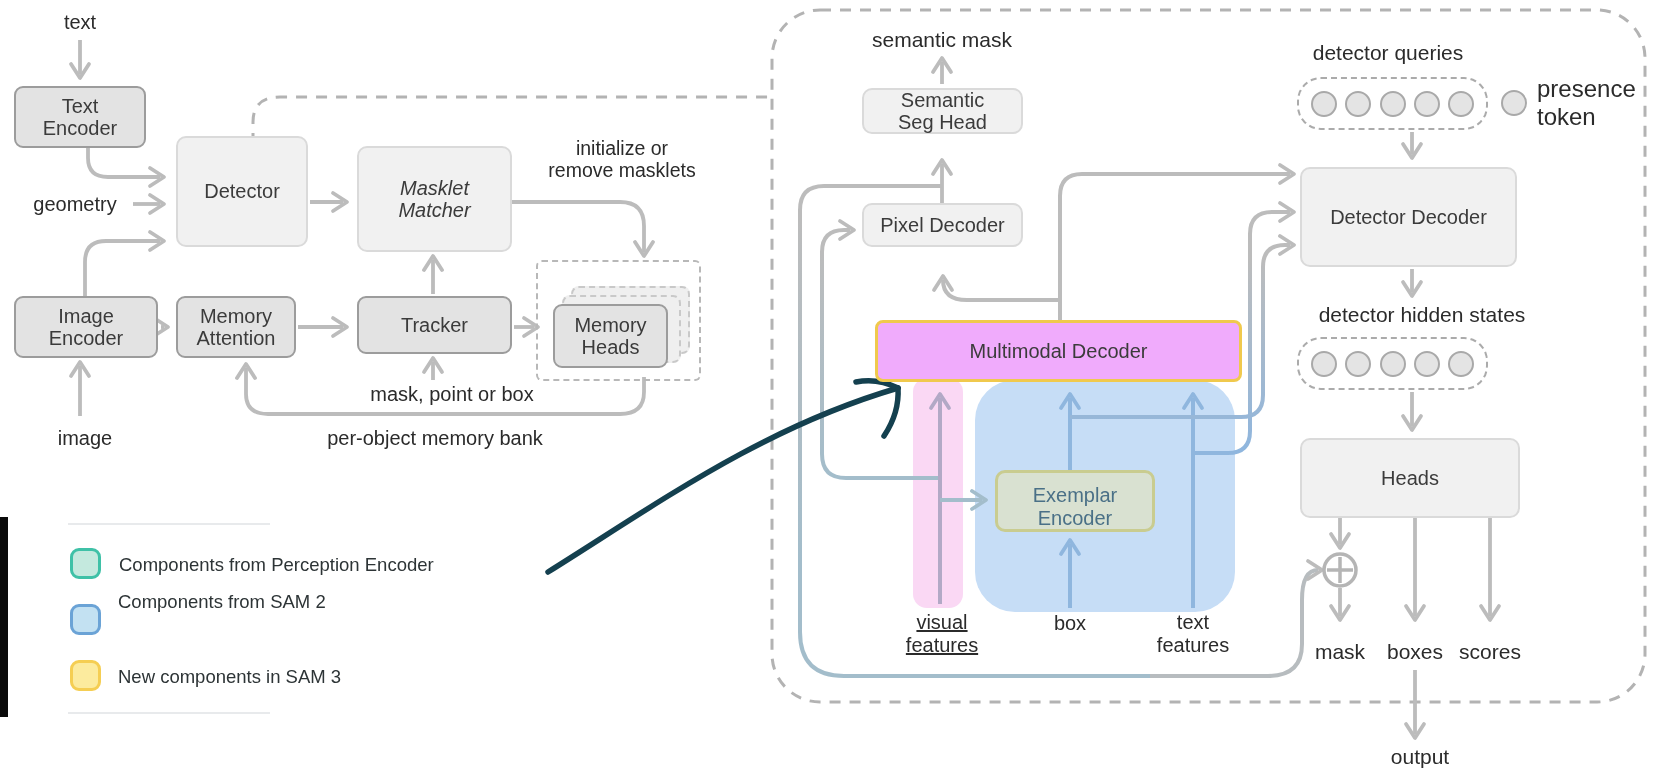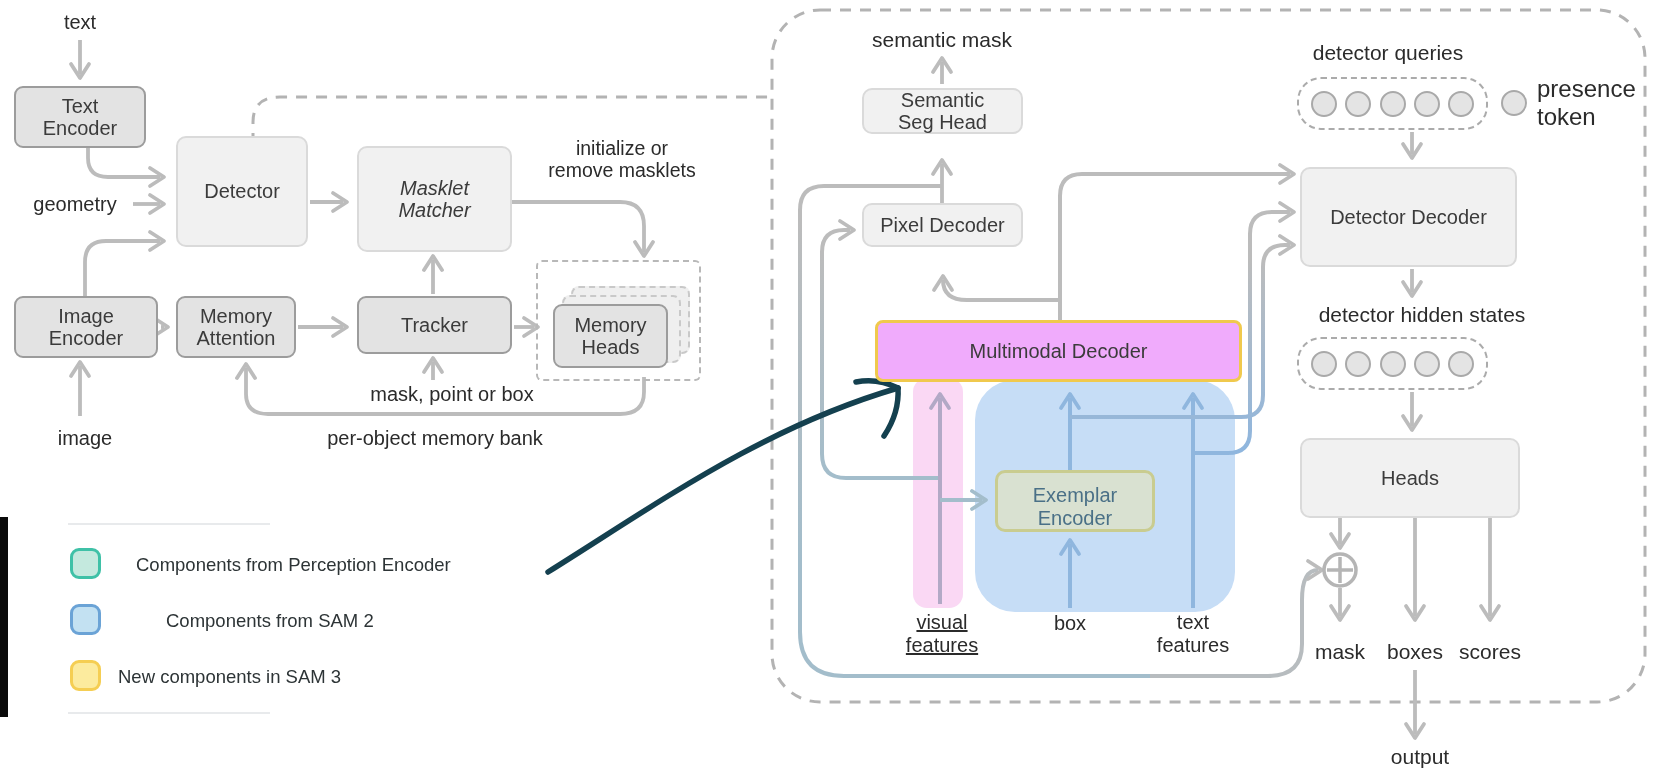--- a/index.html
+++ b/index.html
@@ -170,24 +170,24 @@
 </div>
 
 <div class="lbl" style="left:452px;top:394px;">mask, point or box</div>
 <div class="lbl" style="left:435px;top:438px;">per-object memory bank</div>
 <div class="lbl" style="left:85px;top:438px;">image</div>
 
 <div class="blackbar" style="left:0;top:517px;width:8px;height:200px;"></div>
 <div class="divider" style="left:68px;top:523px;width:202px;"></div>
 
 <div class="swatch" style="left:70px;top:548px;background:#c4e9de;border:3px solid #3fc1a7;"></div>
-<div class="legend-label" style="left:136px;top:565px;">Components from Perception Encoder</div>
+<div class="legend-label" style="left:119px;top:565px;">Components from Perception Encoder</div>
 
 <div class="swatch" style="left:70px;top:604px;background:#c3e1f2;border:3px solid #6ba3d6;"></div>
-<div class="legend-label" style="left:118px;top:621px;margin-left:48px;">Components from SAM 2</div>
+<div class="legend-label" style="left:118px;top:602px;">Components from SAM 2</div>
 
 <div class="swatch" style="left:70px;top:660px;background:#fceb9e;border:3px solid #f5ce53;"></div>
 <div class="legend-label" style="left:118px;top:677px;">New components in SAM 3</div>
 
 <div class="divider" style="left:68px;top:712px;width:202px;"></div>
 
 <div class="lbl" style="left:942px;top:40px;font-size:21px;">semantic mask</div>
 
 <div class="bx light" style="left:862px;top:88px;width:161px;height:46px;">
   <span>Semantic</span>

